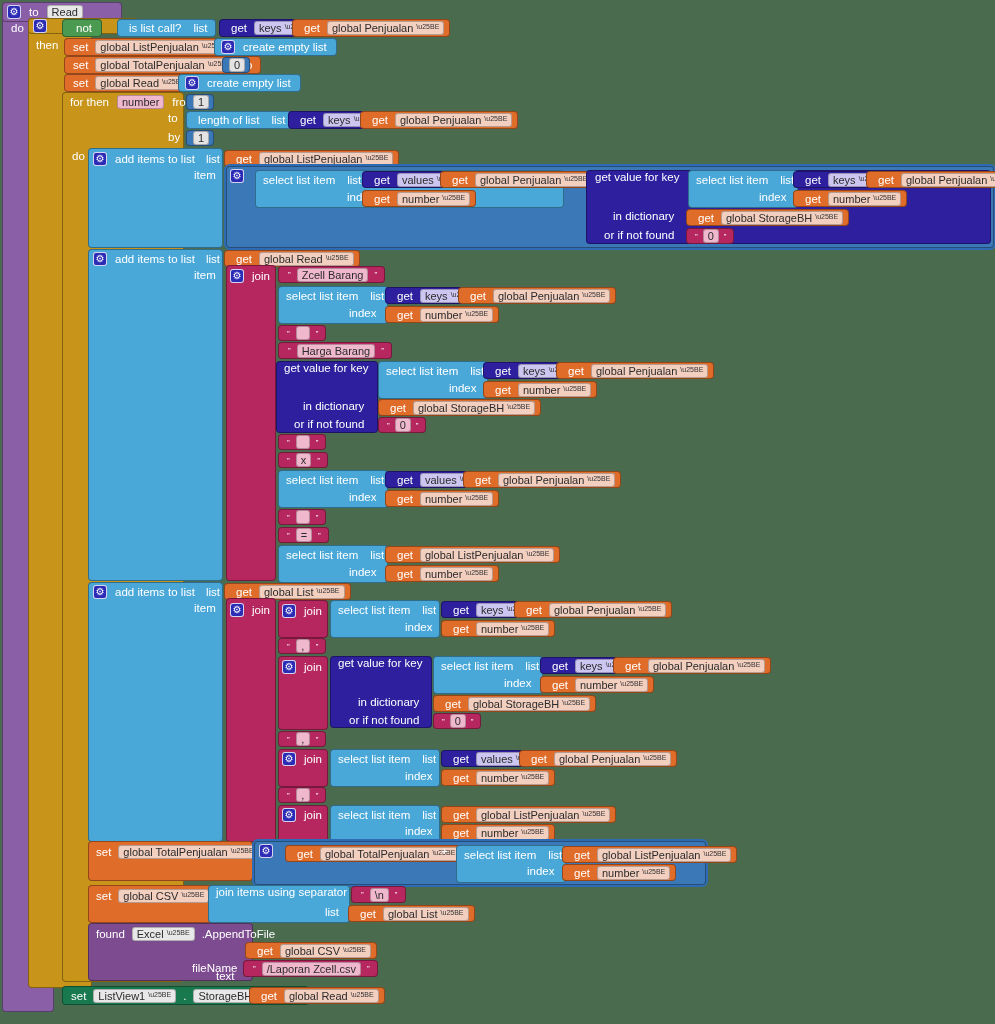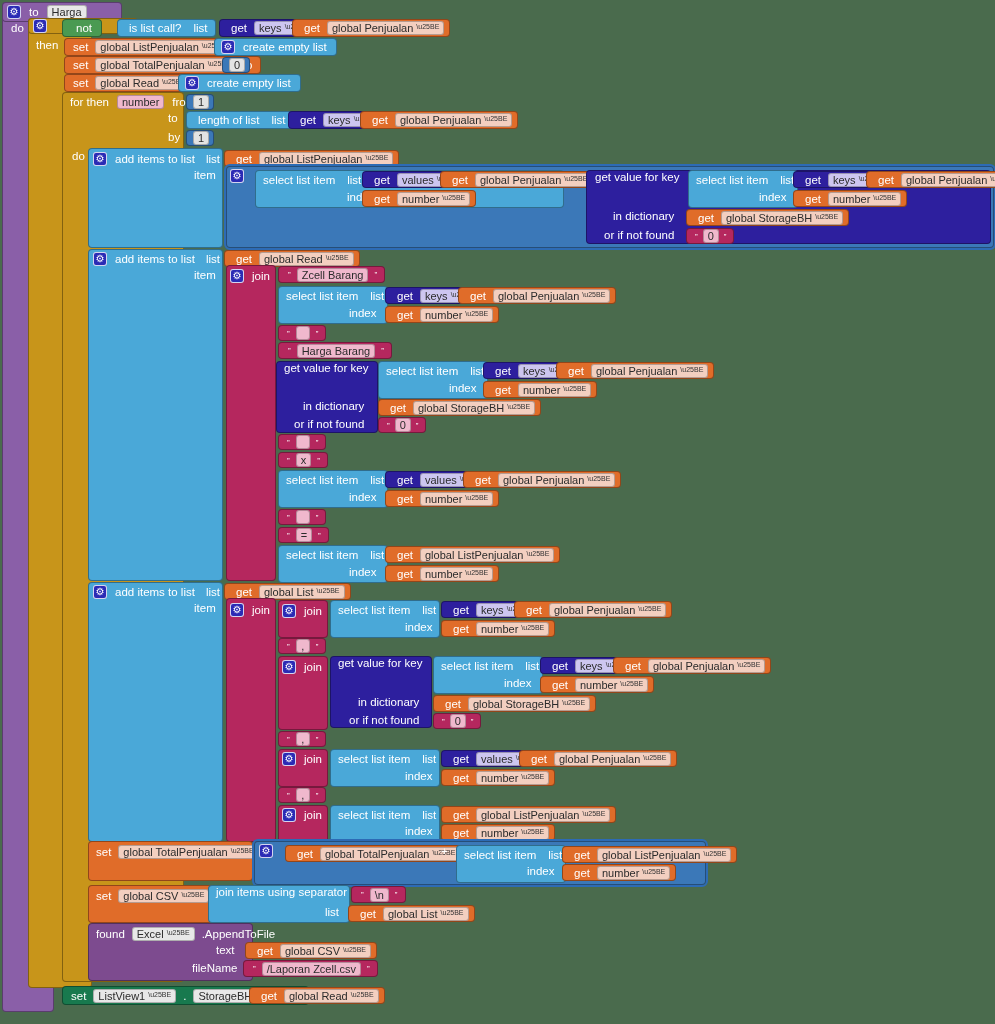--- a/index.html
+++ b/index.html
@@ -55,21 +55,21 @@
   .bdr { border:1px solid rgba(0,0,0,.35); }
   .sel { outline:2px solid #2d6bb5; outline-offset:0; }
 </style>
 </head>
 <body>
 
 <div class="blk c-purple bdr" style="left:2px; top:2px; width:52px; height:1010px;"></div>
 <div class="blk c-purple bdr" style="left:2px; top:2px; width:120px; height:20px; display:flex; align-items:center; gap:5px; padding-left:4px;">
   <span class="gear"></span>
   <span class="lbl">to</span>
-  <span class="fld gray">Harga</span>
+  <span class="fld gray">Read</span>
 </div>
 <div class="blk" style="left:8px; top:22px; width:20px; height:14px;">
   <span class="lbl">do</span>
 </div>
 
 <div class="blk c-gold bdr" style="left:28px; top:18px; width:64px; height:970px;"></div>
 <div class="blk c-gold bdr" style="left:28px; top:18px; width:110px; height:16px; display:flex; align-items:center; gap:16px; padding-left:4px;">
   <span class="gear"></span>
   <span class="lbl">if</span>
 </div>
@@ -763,21 +763,21 @@
 
 <div class="blk c-comp bdr" style="left:88px; top:923px; width:165px; height:58px;"></div>
 <div class="blk" style="left:93px; top:925px; height:17px; display:flex; align-items:center; gap:4px;">
   <span class="lbl">found</span>
   <span class="fld gray">
       <span>Excel</span>
       <span class="car">\u25BE</span>
     </span>
   <span class="lbl">.AppendToFile</span>
 </div>
-<div class="blk" style="left:213px; top:944px;">
+<div class="blk" style="left:213px; top:970px;">
   <span class="lbl">text</span>
 </div>
 <div class="blk c-orange bdr" style="left:245px; top:942px; height:17px; padding:0 5px 0 8px; display:flex; align-items:center; gap:4px;">
   <span class="lbl">get</span>
   <span class="fld">
       <span>global CSV</span>
       <span class="car">\u25BE</span>
     </span>
 </div>
 <div class="blk" style="left:189px; top:962px;">

